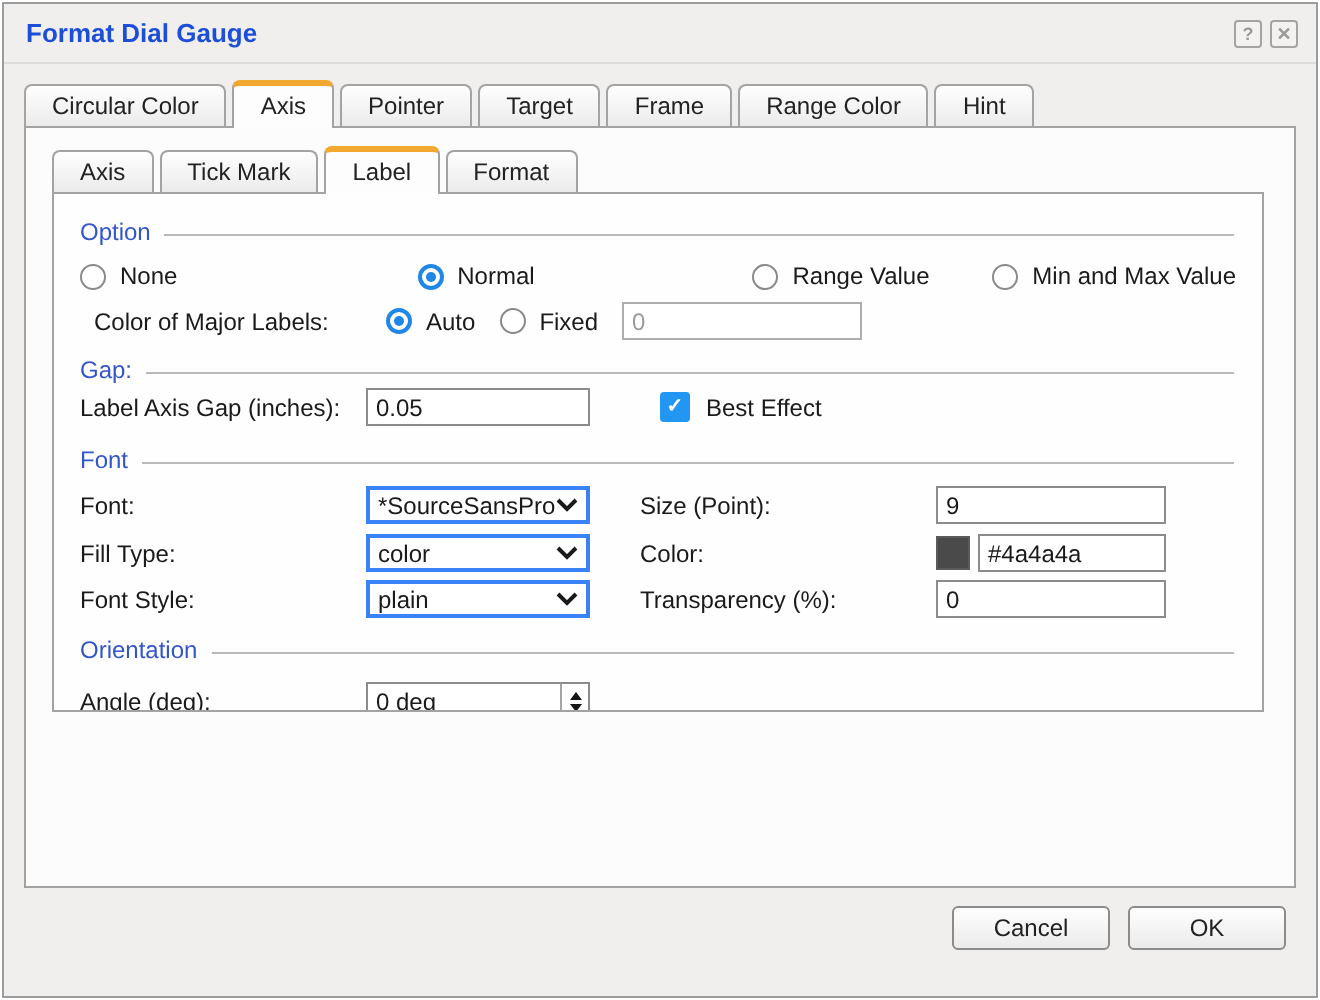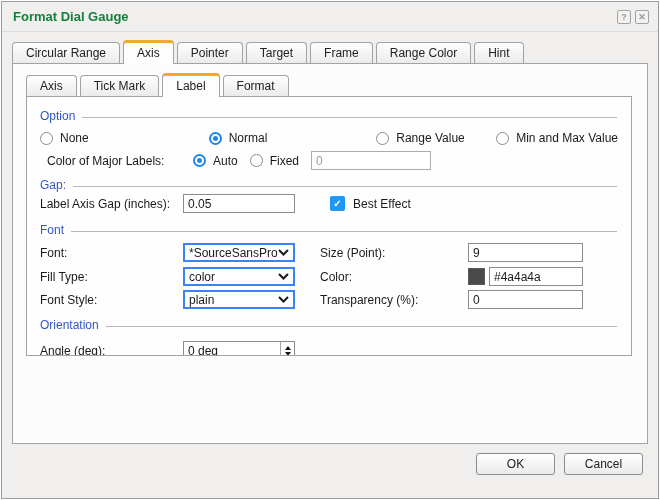--- a/index.html
+++ b/index.html
@@ -1,21 +1,21 @@
 <!DOCTYPE html>
 <html><head>
 <meta charset="utf-8">
 <style>
   * { margin:0; padding:0; box-sizing:border-box; }
   body { font-family:"Liberation Sans", sans-serif; background:#fff; }
   .dialog { width:658px; height:498px; margin:1px; border:1px solid #9c9c9c; background:#f0efee; position:relative; overflow:hidden; }
 
   
   .titlebar { height:30px; display:flex; align-items:center; padding:0 9px 0 11px; border-bottom:1px solid #dcdcdc; }
-  .title { flex:1; font-size:13px; font-weight:bold; color:#15803d; }
+  .title { flex:1; font-size:13px; font-weight:bold; color:#1d4ed8; }
   .tbtn { width:14px; height:14px; border:1px solid #a3a3a3; border-radius:2px; color:#9a9a9a; font-size:9px; font-weight:bold; line-height:12px; text-align:center; margin-left:4px; background:#f3f2f1; cursor:default; }
 
   
   .tabstrip { display:flex; align-items:flex-end; position:relative; z-index:3; }
   .tabstrip.outer { margin:8px 10px 0; }
   .tab { height:21px; line-height:20px; padding:0 13px; border:1px solid #a3a3a3; border-bottom:none; border-radius:4px 4px 0 0; background:linear-gradient(#fefefe,#ebebeb); margin-right:3px; font-size:12px; color:#222; white-space:nowrap; }
   .tab.active { background:#fdfdfd; border-top:3px solid #f2a72e; height:24px; line-height:21px; margin-bottom:-1px; z-index:4; position:relative; }
 
   
   .panel-outer { margin:0 10px; height:381px; border:1px solid #a3a3a3; background:#fcfcfc; position:relative; z-index:1; padding:9px 15px 0 13px; }
@@ -67,21 +67,21 @@
 
 <div class="dialog">
 
   <div class="titlebar">
     <span class="title">Format Dial Gauge</span>
     <span class="tbtn"><span>?</span></span>
     <span class="tbtn"><span>✕</span></span>
   </div>
 
   <div class="tabstrip outer">
-    <div class="tab">Circular Range</div>
+    <div class="tab">Circular Color</div>
     <div class="tab active">Axis</div>
     <div class="tab">Pointer</div>
     <div class="tab">Target</div>
     <div class="tab">Frame</div>
     <div class="tab">Range Color</div>
     <div class="tab">Hint</div>
   </div>
 
   <div class="panel-outer">
 
@@ -201,17 +201,17 @@
             <span class="tri-up"></span>
             <span class="tri-down"></span>
           </span>
         </span>
       </div>
 
     </div>
   </div>
 
   <div class="footer">
+    <button class="btn">Cancel</button>
     <button class="btn">OK</button>
-    <button class="btn">Cancel</button>
   </div>
 
 </div>
 
 </body></html>

